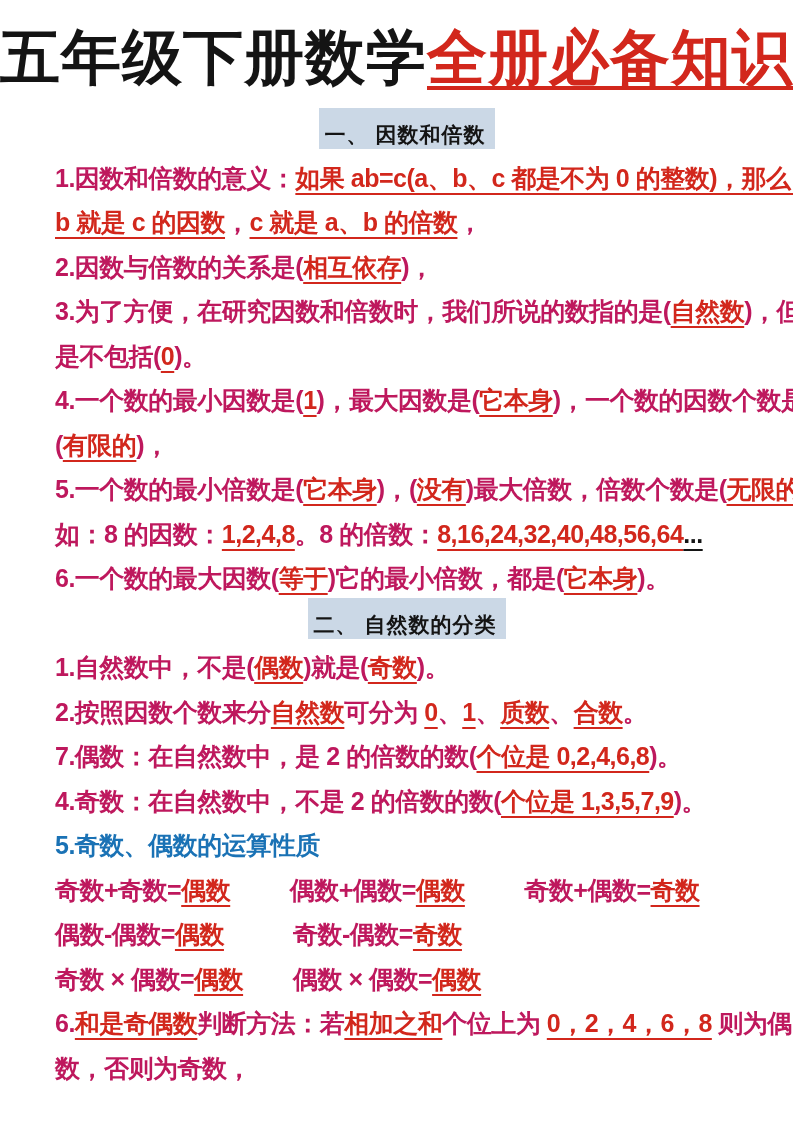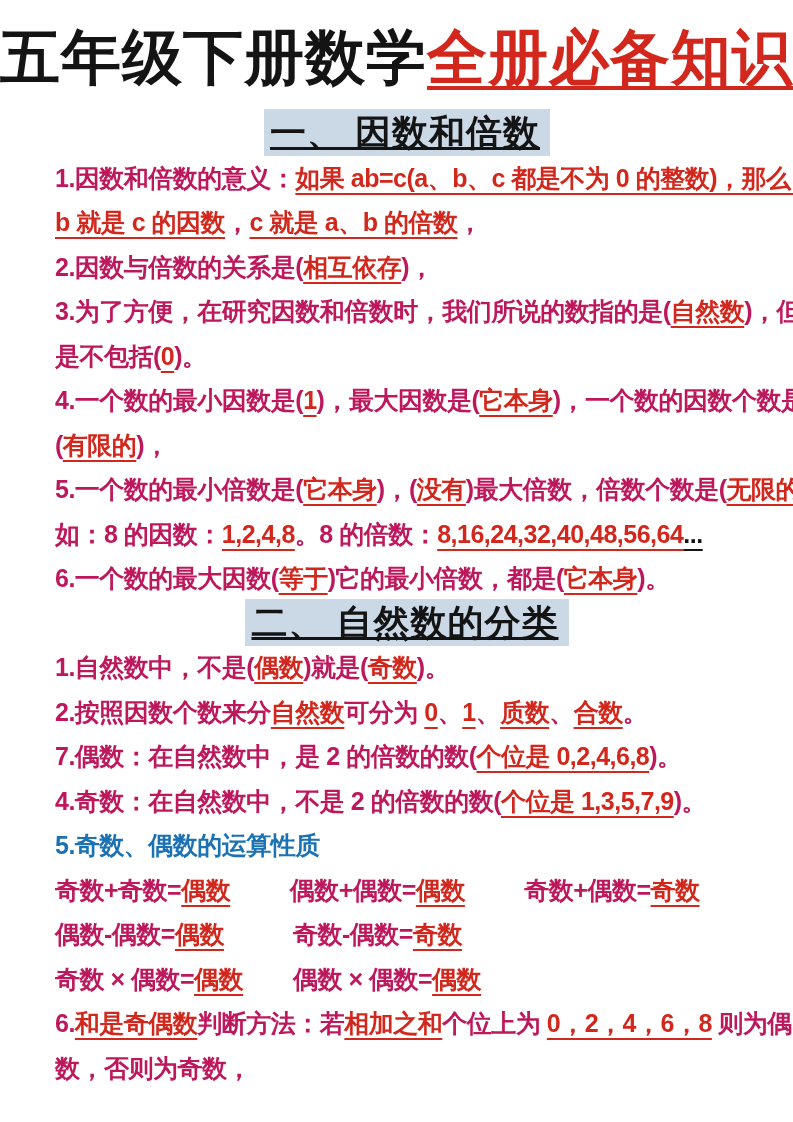--- a/index.html
+++ b/index.html
@@ -32,24 +32,23 @@
     letter-spacing:-0.5px;
   }
   .ln{
     height:44.5px;
     line-height:44.5px;
     white-space:nowrap;
   }
   .ln.center{text-align:center;letter-spacing:1px;}
   .hl{
     background:var(--hlbg);
-    padding:3px 10px 3px 6px;
-    font-size:36px;
+    padding:15px 10px 3px 6px;
+    font-size:21px;
     font-weight:700;
-    text-decoration:underline;
   }
   .seg-k{color:#be185d;}
   .seg-r{
     color:var(--red);
     text-decoration:underline;
     text-decoration-color:var(--red);
     text-decoration-thickness:2px;
     text-underline-offset:6px;
   }
   .seg-ku{

